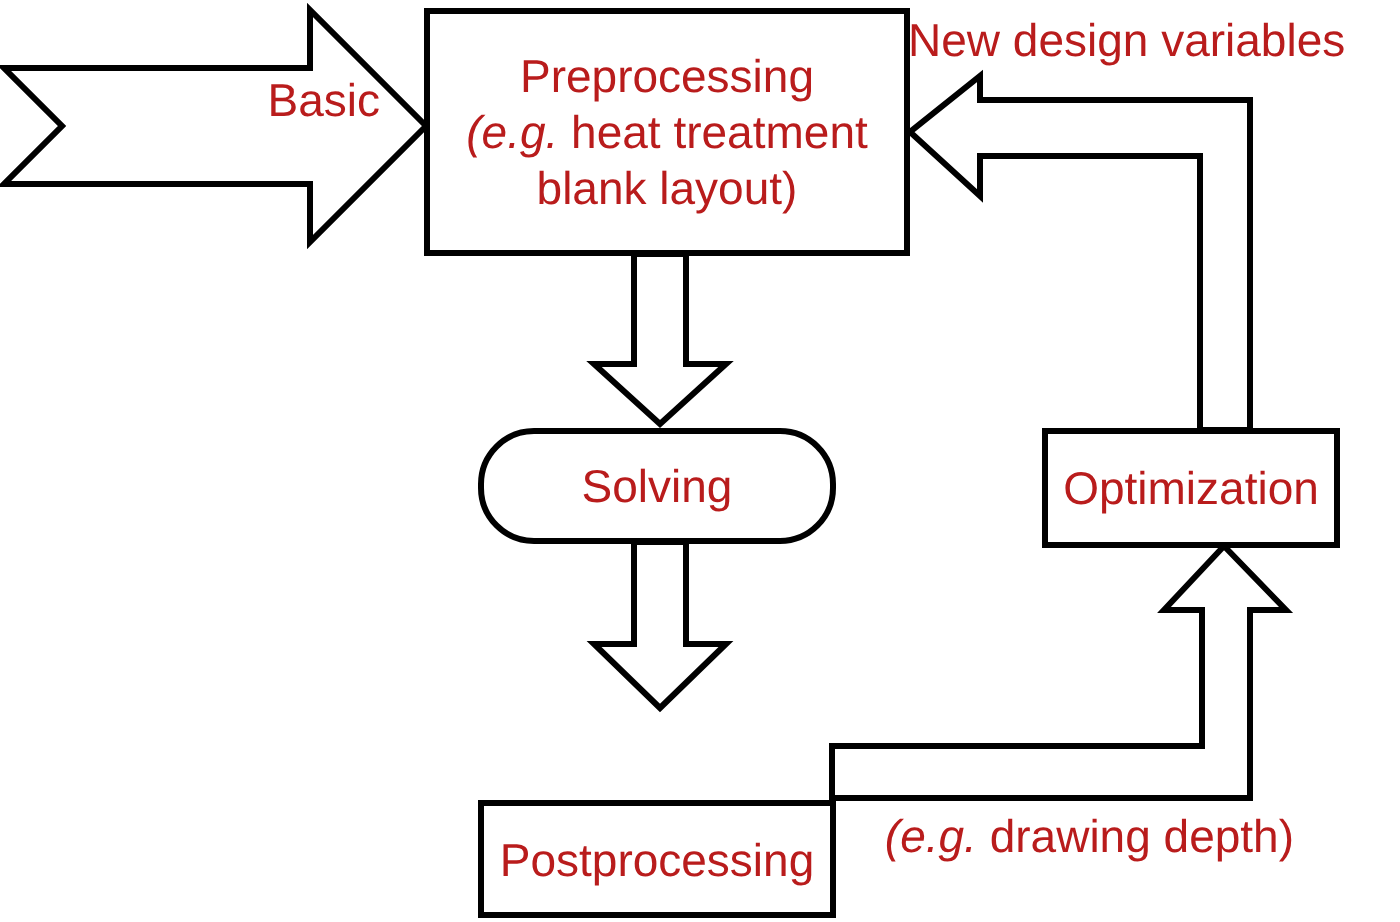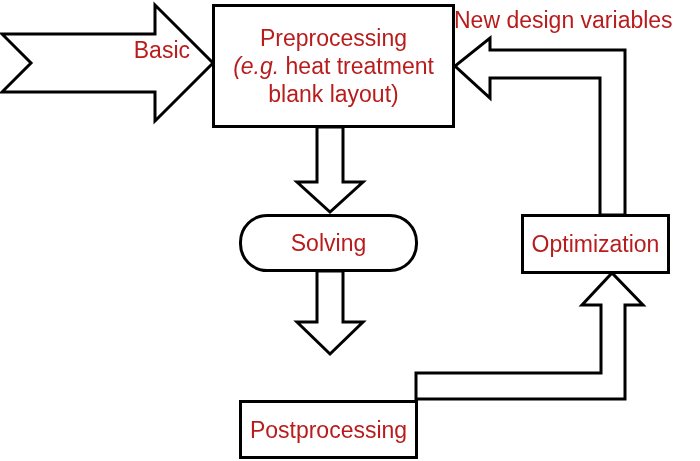--- a/index.html
+++ b/index.html
@@ -105,15 +105,16 @@
     <div>Optimization</div>
   </div>
 
   <div class="free-label" id="label-basic-simulation">
     <div>Basic</div>
   </div>
 
   <div class="free-label" id="label-new-design-variables">New design variables</div>
 
   <div class="free-label" id="label-target-value">
+    <div><span class="it">(</span><span class="it">e.g.</span><span> drawing depth)</span></div>
   </div>
 
 </div>
 
 </body></html>

